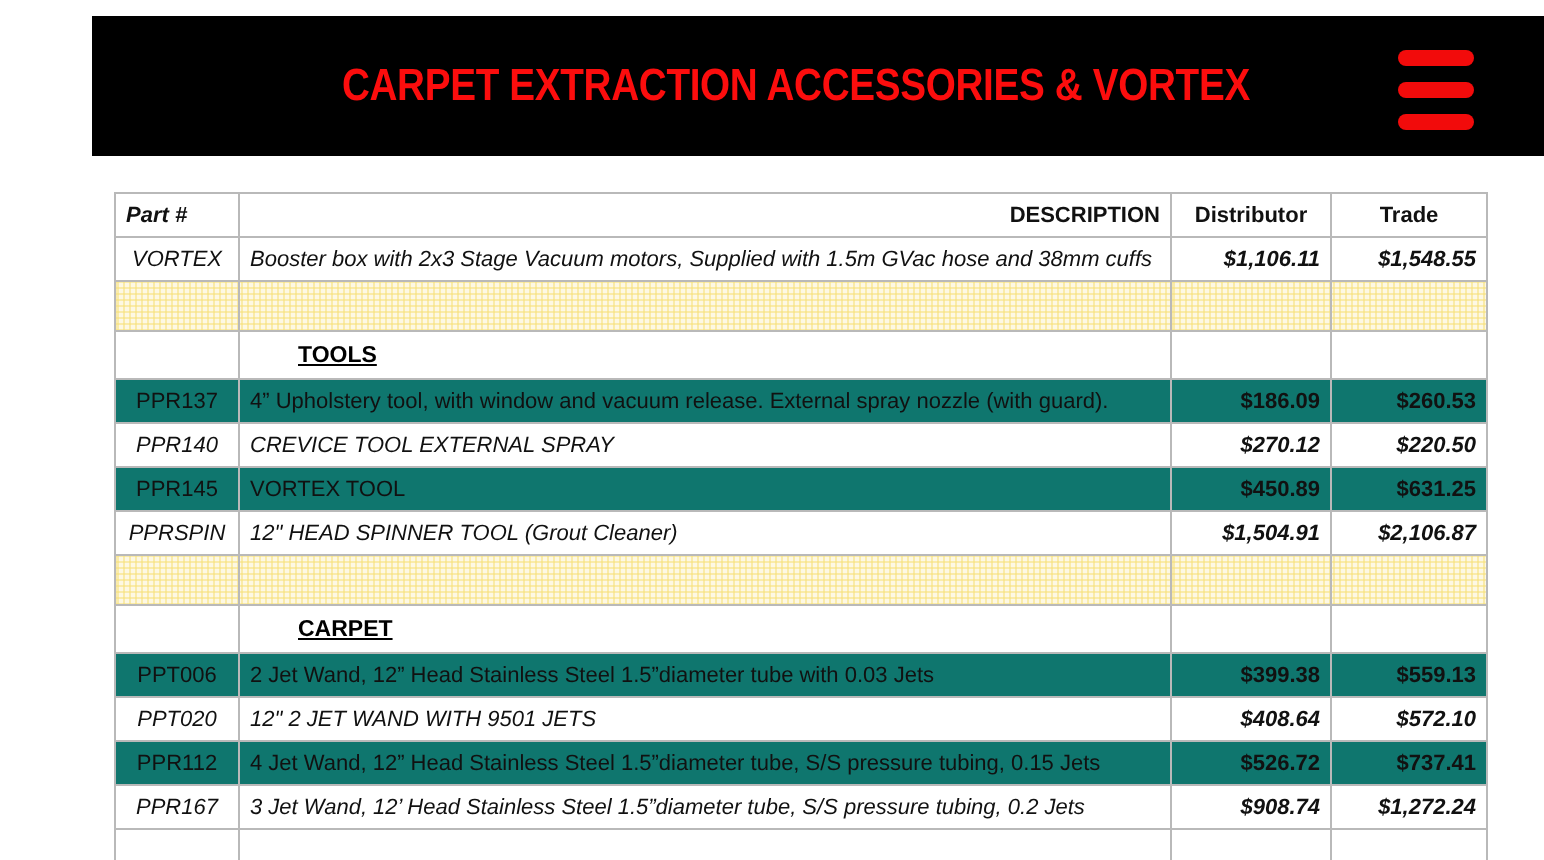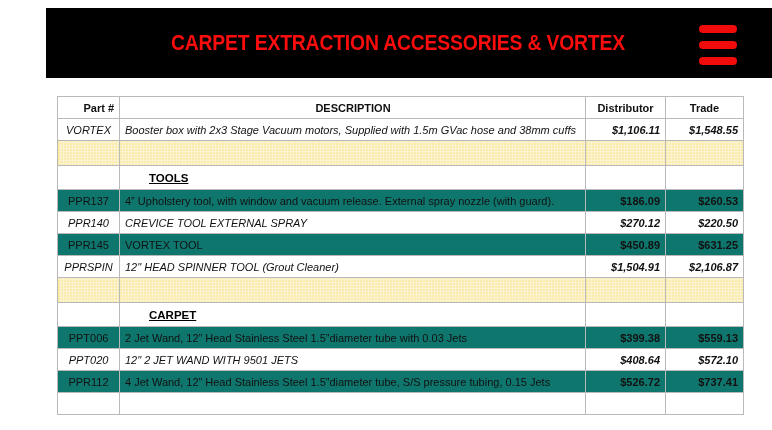--- a/index.html
+++ b/index.html
@@ -102,22 +102,22 @@
   col.c-dist  { width: 80px; }
   col.c-trade { width: 78px; }
 
   
   .hdr td {
     font-weight: bold;
     font-size: 11px;
     background: #ffffff;
     height: 22px;
   }
-  .hdr .h-part  { text-align: right; }
-  .hdr .h-desc  { text-align: center; padding-left: 6px; }
+  .hdr .h-part  { text-align: left; font-style: italic; }
+  .hdr .h-desc  { text-align: right; padding-left: 6px; }
   .hdr .h-dist  { text-align: center; }
   .hdr .h-trade { text-align: center; }
 
   
   .c-partv  { text-align: center; font-size: 11px; }
   .c-descv  { text-align: left; padding-left: 6px; font-size: 11px; }
   .c-num    { text-align: right; font-weight: bold; font-size: 11px; padding-right: 7px; }
 
   tr.row-white td { background: #ffffff; font-style: italic; }
   tr.row-tint  td { background: #0f766e; }
@@ -238,20 +238,26 @@
             <td class="c-descv">12" 2 JET WAND WITH 9501 JETS</td>
             <td class="c-num">$408.64</td>
             <td class="c-num">$572.10</td>
           </tr>
           <tr class="row-tint">
             <td class="c-partv">PPR112</td>
             <td class="c-descv">4 Jet Wand, 12” Head Stainless Steel 1.5”diameter tube, S/S pressure tubing, 0.15 Jets</td>
             <td class="c-num">$526.72</td>
             <td class="c-num">$737.41</td>
           </tr>
+          <tr class="row-white">
+            <td class="c-partv">PPR167</td>
+            <td class="c-descv">3 Jet Wand, 12’ Head Stainless Steel 1.5”diameter tube, S/S pressure tubing, 0.2 Jets</td>
+            <td class="c-num">$908.74</td>
+            <td class="c-num">$1,272.24</td>
+          </tr>
           <tr class="row-blank">
             <td></td>
             <td></td>
             <td></td>
             <td></td>
           </tr>
         </tbody>
     </table>
   </div>
 

